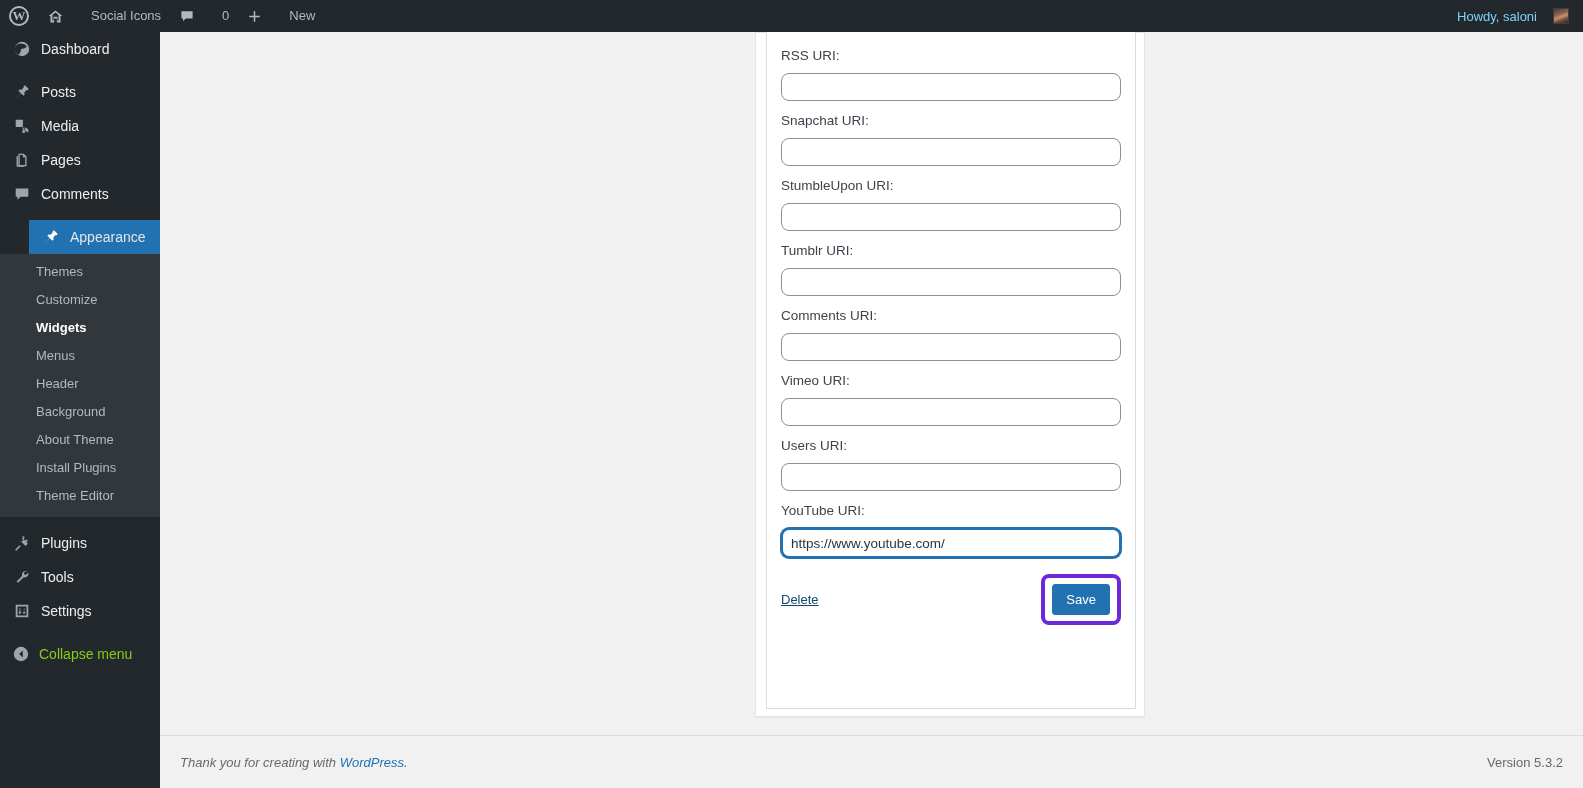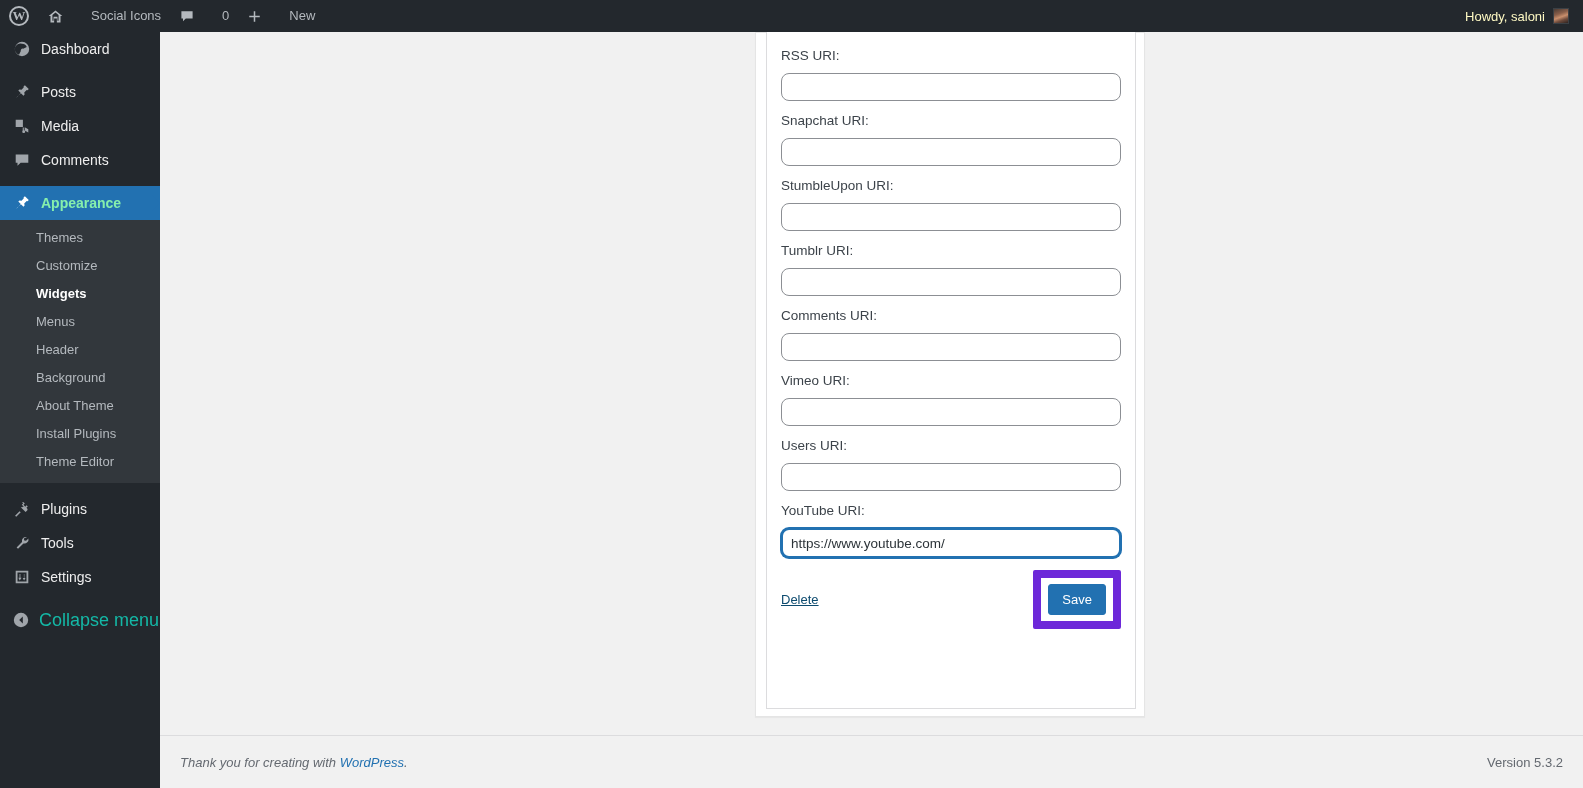--- a/index.html
+++ b/index.html
@@ -29,22 +29,22 @@
   .ab-item span.lbl { line-height: 32px; margin-left: 20px; }
   .wp-logo-icon {
     display: inline-block; width: 20px; height: 20px;
     border-radius: 50%; border: 2px solid #b4b9be;
     color: #b4b9be; font-size: 13px; font-weight: 700;
     font-family: "Liberation Serif", serif;
     text-align: center; line-height: 16px;
   }
   .ab-spacer { flex: 1; }
   #howdy {
-    display: flex; align-items: center; gap: 8px;
-    padding: 0 14px 0 9px; height: 32px; color: #fef9c3; font-size: 13px;
+    display: flex; align-items: center; gap: 16px;
+    padding: 0 14px 0 9px; height: 32px; color: #7dd3fc; font-size: 13px;
   }
   .avatar {
     width: 16px; height: 16px; flex: 0 0 16px;
     background:
       linear-gradient(160deg, #4a3b34 0%, #8a5f4a 35%, #c98f6d 55%, #6e4b3c 75%, #2e2320 100%);
     border: 1px solid #3b4045;
     display: block;
   }
 
   
@@ -55,36 +55,36 @@
     z-index: 40;
   }
   .menu-top {
     position: relative;
     display: flex; align-items: center; gap: 9px;
     height: 34px; padding: 0 12px 0 12px;
     color: #eee; font-size: 14px;
     cursor: pointer;
   }
   .menu-top .mi { width: 20px; flex: 0 0 20px; display: flex; justify-content: center; }
-  .menu-top.active { background: #2271b1; color: #86efac; font-weight: 700; }
+  .menu-top.active { background: #2271b1; color: #e5e5e5; font-weight: 400; margin-left: 29px; }
   .menu-top.active::after {
     content: ""; position: absolute; right: -8px; top: 50%;
     margin-top: -8px; border: 8px solid transparent;
     border-left-color: #2271b1;
   }
   .menu-sep { height: 9px; }
   .submenu { background: #32373c; padding: 4px 0 7px 0; }
   .submenu a {
     display: block; padding: 5px 0 5px 36px;
     color: #b4b9be; font-size: 13px; text-decoration: none; line-height: 18px;
   }
   .submenu a.current { color: #fff; font-weight: bold; }
   .collapse {
     display: flex; align-items: center; gap: 9px;
-    height: 34px; padding-left: 12px; color: #14b8a6; font-size: 18px; cursor: pointer;
+    height: 34px; padding-left: 12px; color: #84cc16; font-size: 14px; cursor: pointer;
   }
   svg.ico { display: block; fill: #a0a5aa; }
   .menu-top.active svg.ico { fill: #fff; }
 
   
   #content {
     position: absolute; top: 32px; left: 160px;
     width: 1423px; height: 756px;
     background: #f1f1f1;
   }
@@ -131,22 +131,22 @@
 
   #widget-controls {
     display: flex; align-items: center; justify-content: space-between;
     margin-top: 9px; padding-top: 3px; height: 56px;
   }
   #delete-link {
     color: #0c4a6e; font-size: 13px; text-decoration: underline; cursor: pointer;
   }
   #save-wrap {
     position: relative;
-    border: 8px solid #6d28d9; background: #fff;
-    padding: 6px 7px; border-radius: 2px;
+    border: 4px solid #6d28d9; background: #fff;
+    padding: 6px 7px; border-radius: 8px;
   }
   #save-button {
     display: block; background: #2271b1; color: #fff;
     border: 1px solid #2271b1; border-radius: 3px;
     font-family: "Liberation Sans", sans-serif;
     font-size: 13px; line-height: 1;
     padding: 8px 13px; cursor: pointer;
   }
 
   
@@ -224,20 +224,29 @@
   <div class="menu-top">
     <span class="mi">
       <svg class="ico" width="18" height="18" viewBox="0 0 20 20">
           <path d="M3 3h8v8H3V3zm2.2 6l1.6-2 1.3 1.6 1-1.2 1.1 1.6H5.2zM13 11.5l4 2.2v3.6l-4-2.2v-3.6zm-1 .2v5.8h-1.2v-5.8H12z"></path>
           <circle cx="12" cy="16.3" r="1.6"></circle>
         </svg>
     </span>
     <span>Media</span>
   </div>
 
+  <div class="menu-top">
+    <span class="mi">
+      <svg class="ico" width="18" height="18" viewBox="0 0 20 20">
+          <path d="M6 3h6l3 3v11H6V3zm1.5 1.5v11h6V7h-2.5V4.5H7.5z"></path>
+          <path d="M4 5.5v12h8.5V16H5.5V5.5H4z"></path>
+        </svg>
+    </span>
+    <span>Pages</span>
+  </div>
 
   <div class="menu-top">
     <span class="mi">
       <svg class="ico" width="18" height="18" viewBox="0 0 20 20">
           <path d="M3 4h14v9H8.5L5 16.5V13H3V4z"></path>
         </svg>
     </span>
     <span>Comments</span>
   </div>
   <div class="menu-sep"></div>

